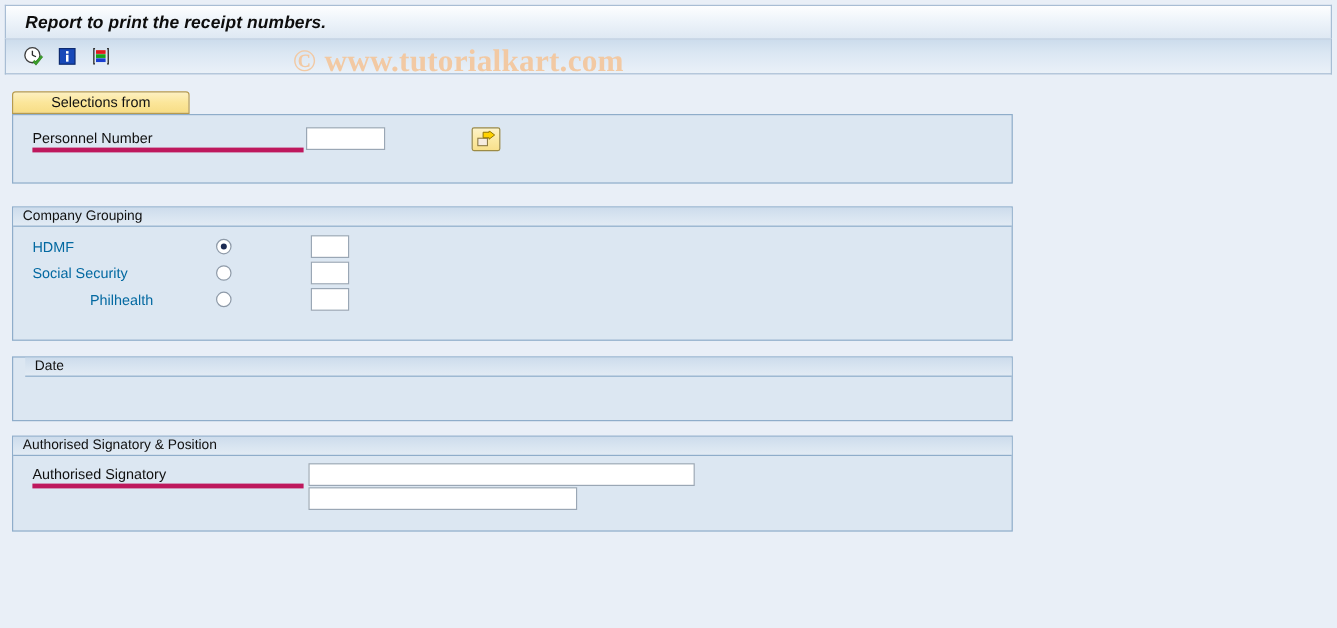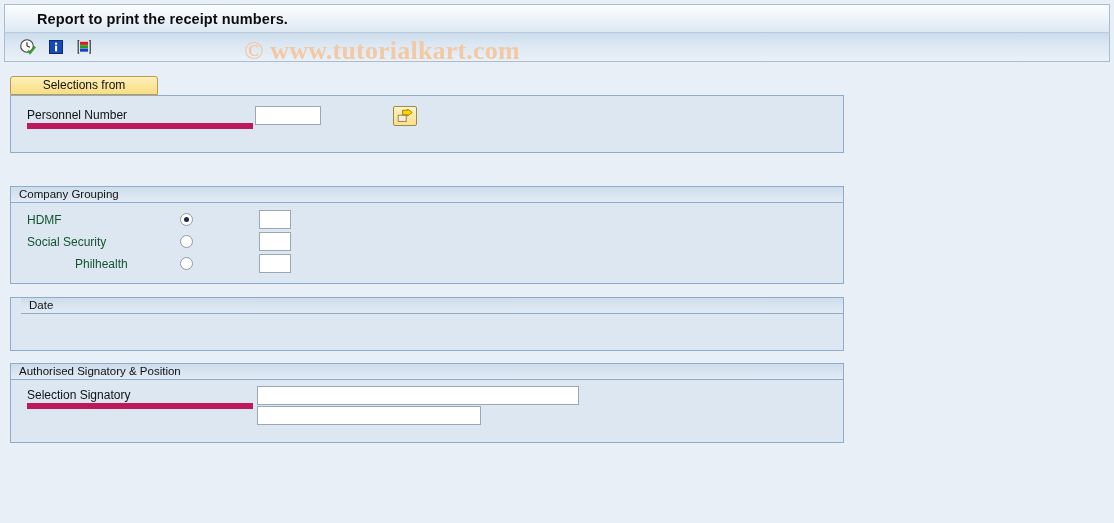--- a/index.html
+++ b/index.html
@@ -34,23 +34,24 @@
     width: 1106px;
     height: 28px;
     box-sizing: border-box;
     border: 1px solid #a8bdd4;
     border-bottom: none;
     background: linear-gradient(to bottom, #fdfeff 0%, #eef4fa 45%, #dee8f3 100%);
     display: flex;
     align-items: center;
   }
   #title-text {
-    margin-left: 32px;
+    margin-left: 16px;
     font-size: 14.5px;
     font-weight: bold;
+    font-style: italic;
     color: #0d0d0d;
     letter-spacing: .1px;
     white-space: nowrap;
   }
 
   #toolbar {
     position: absolute;
     left: 0;
     top: 28px;
     width: 1106px;
@@ -129,47 +130,47 @@
     background: linear-gradient(to bottom, #cddcec 0%, #d9e5f1 55%, #e2ebf4 100%);
     white-space: nowrap;
   }
   .panel-body {
     position: relative;
   }
 
   #panel-selection        { top: 95px;  height: 58px; }
   #panel-selection .panel-body { height: 41px; }
 
-  #panel-company-grouping { top: 186px; height: 98px; }
+  #panel-company-grouping { top: 172px; height: 112px; }
   #panel-company-grouping .panel-body { height: 81px; }
 
   #panel-date             { top: 297px; height: 54px; padding-left: 10px; }
   #panel-date .panel-body { height: 37px; }
 
   #panel-signatory        { top: 363px; height: 80px; }
   #panel-signatory .panel-body { height: 63px; }
 
   
   .form-row {
     position: absolute;
     display: flex;
     align-items: center;
   }
   .field-label {
     font-size: 12px;
     color: #111;
     white-space: nowrap;
-    border-bottom: 6px solid #be185d;
+    border-bottom: 4px solid #be185d;
     height: 16px;
     line-height: 16px;
     box-sizing: content-box;
   }
   .label-plain {
     font-size: 12px;
-    color: #14532d;
+    color: #0369a1;
     white-space: nowrap;
   }
 
   .txt {
     box-sizing: border-box;
     border: 1px solid #9aa7b5;
     background: #ffffff;
     font-family: "Liberation Sans", sans-serif;
     font-size: 12px;
     color: #111;
@@ -299,19 +300,19 @@
 </div>
 
 <div class="panel" id="panel-date">
   <div class="panel-header">Date</div>
 </div>
 
 <div class="panel" id="panel-signatory">
   <div class="panel-header">Authorised Signatory &amp; Position</div>
   <div class="panel-body">
 
-    <span class="field-label" style="position:absolute; left:16px; top:7px; width:226px; display:inline-block;">Selection Signatory</span>
+    <span class="field-label" style="position:absolute; left:16px; top:7px; width:226px; display:inline-block;">Authorised Signatory</span>
     <input class="txt" type="text" style="position: absolute; left: 246px; top: 6px; width: 322px;" value="">
 
     <input class="txt" type="text" style="position: absolute; left: 246px; top: 26px; width: 224px;" value="">
 
   </div>
 </div>
 
 </body></html>

